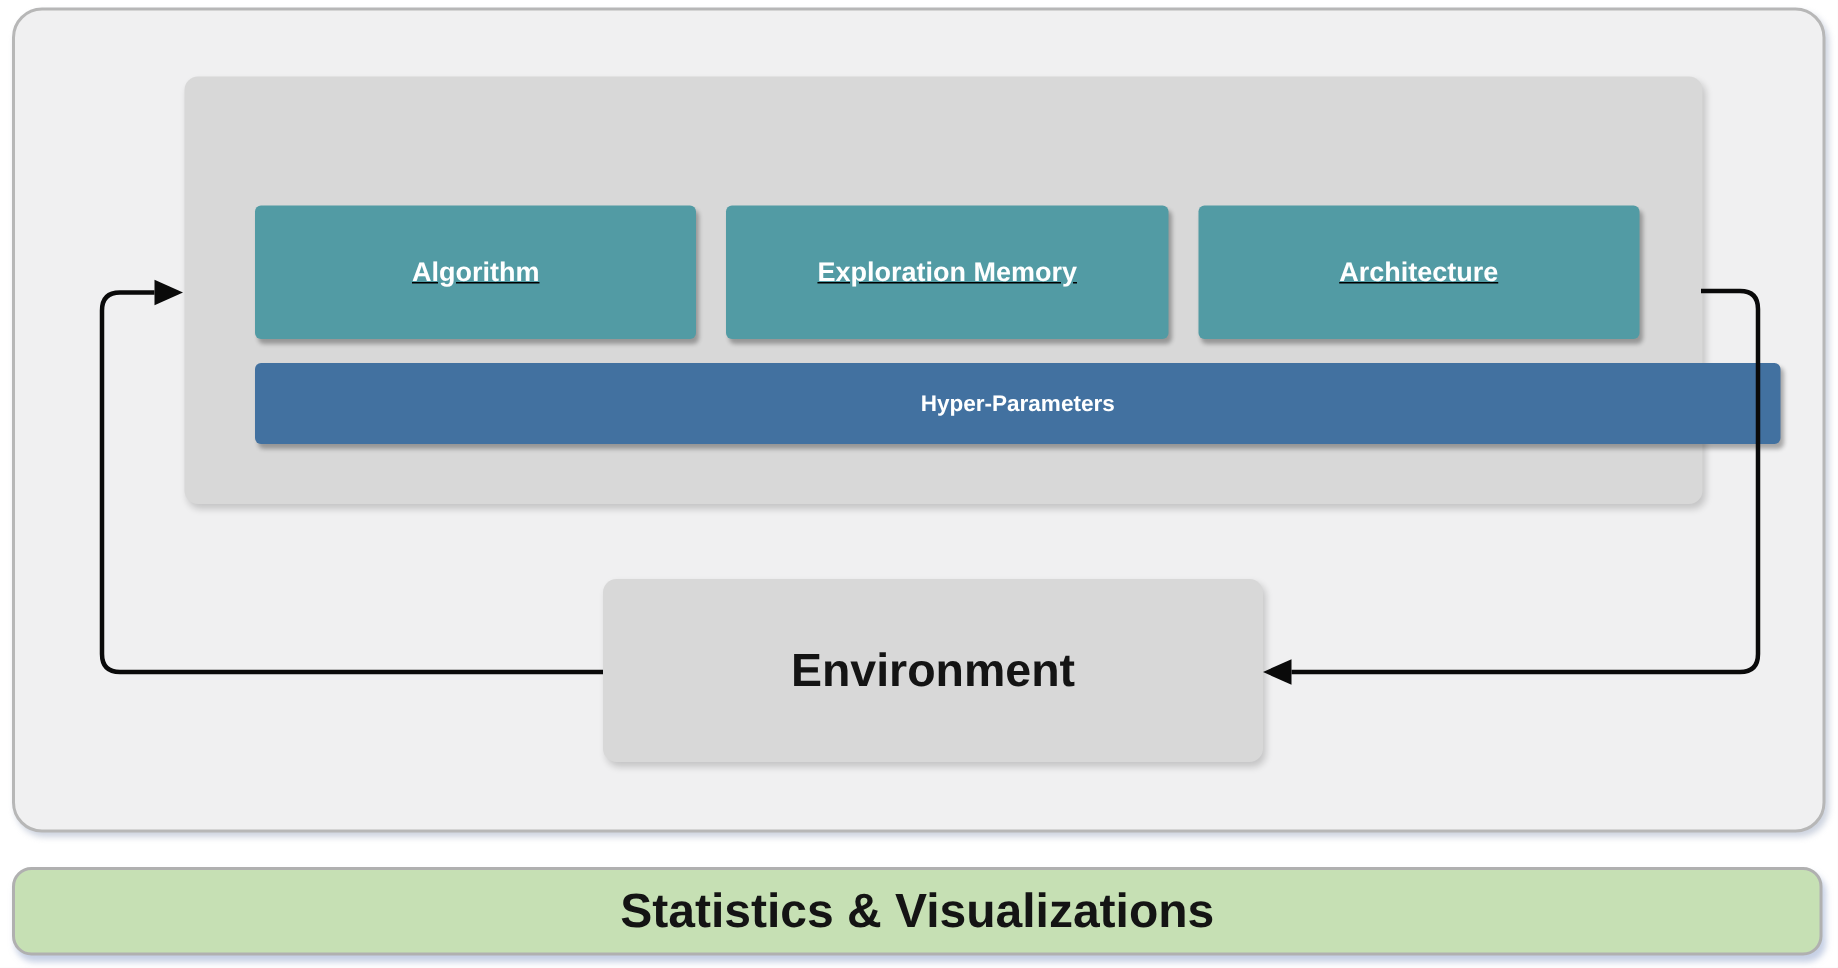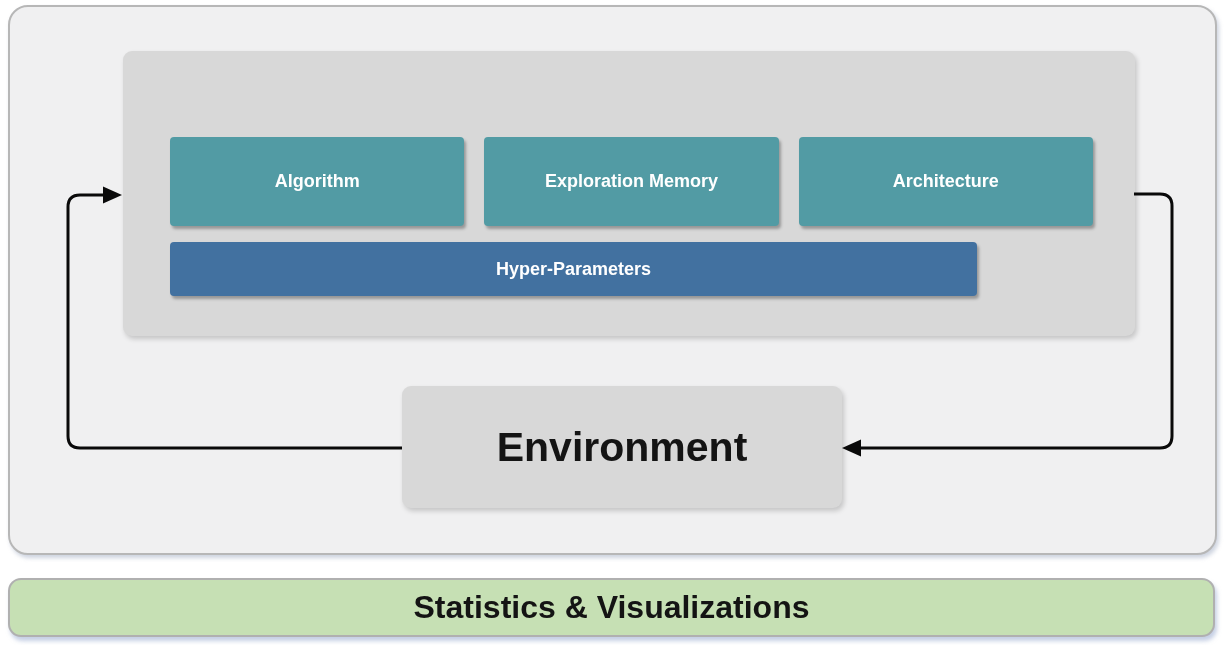--- a/index.html
+++ b/index.html
@@ -40,50 +40,50 @@
   .agent-title{
     position:absolute;
     left:0;top:20px;width:100%;
     text-align:center;
     font-size:31px;font-weight:bold;
     color:var(--label-black);
   }
   .modules-row{
     position:absolute;
     left:47px;top:86px;width:923px;height:89px;
-    display:flex;gap:20px;
+    display:flex;gap:20px;text-decoration:underline;
   }
   .module-box{
     flex:1;
     background:var(--module-teal);
     border-radius:4px;
     box-shadow:2px 3px 3px rgba(0,0,0,.3);
     display:flex;align-items:center;justify-content:center;
     color:var(--label-white);
     font-size:18px;font-weight:bold;
     text-align:center;
   }
   .hyper-bar{
     position:absolute;
-    left:47px;top:191px;width:807px;height:54px;
+    left:47px;top:191px;width:1017px;height:54px;
     background:var(--hyper-parameters-blue);
     border-radius:4px;
     box-shadow:2px 3px 3px rgba(0,0,0,.3);
     display:flex;align-items:center;justify-content:center;
     color:var(--label-white);
-    font-size:18px;font-weight:bold;
+    font-size:15px;font-weight:bold;
   }
   .environment-box{
     position:absolute;
     left:402px;top:386px;width:440px;height:122px;
     background:var(--panel-gray);
     border-radius:9px;
     box-shadow:2px 3px 5px rgba(0,0,0,.18);
     display:flex;align-items:center;justify-content:center;
-    font-size:41px;font-weight:bold;
+    font-size:31px;font-weight:bold;
     color:var(--label-black);
   }
   .footer-bar{
     position:absolute;
     left:8px;top:578px;width:1203px;height:55px;
     background:var(--footer-green);
     border:2px solid var(--footer-border);
     border-radius:13px;
     box-shadow:2px 4px 4px rgba(150,168,205,.55);
     display:flex;align-items:center;justify-content:center;

